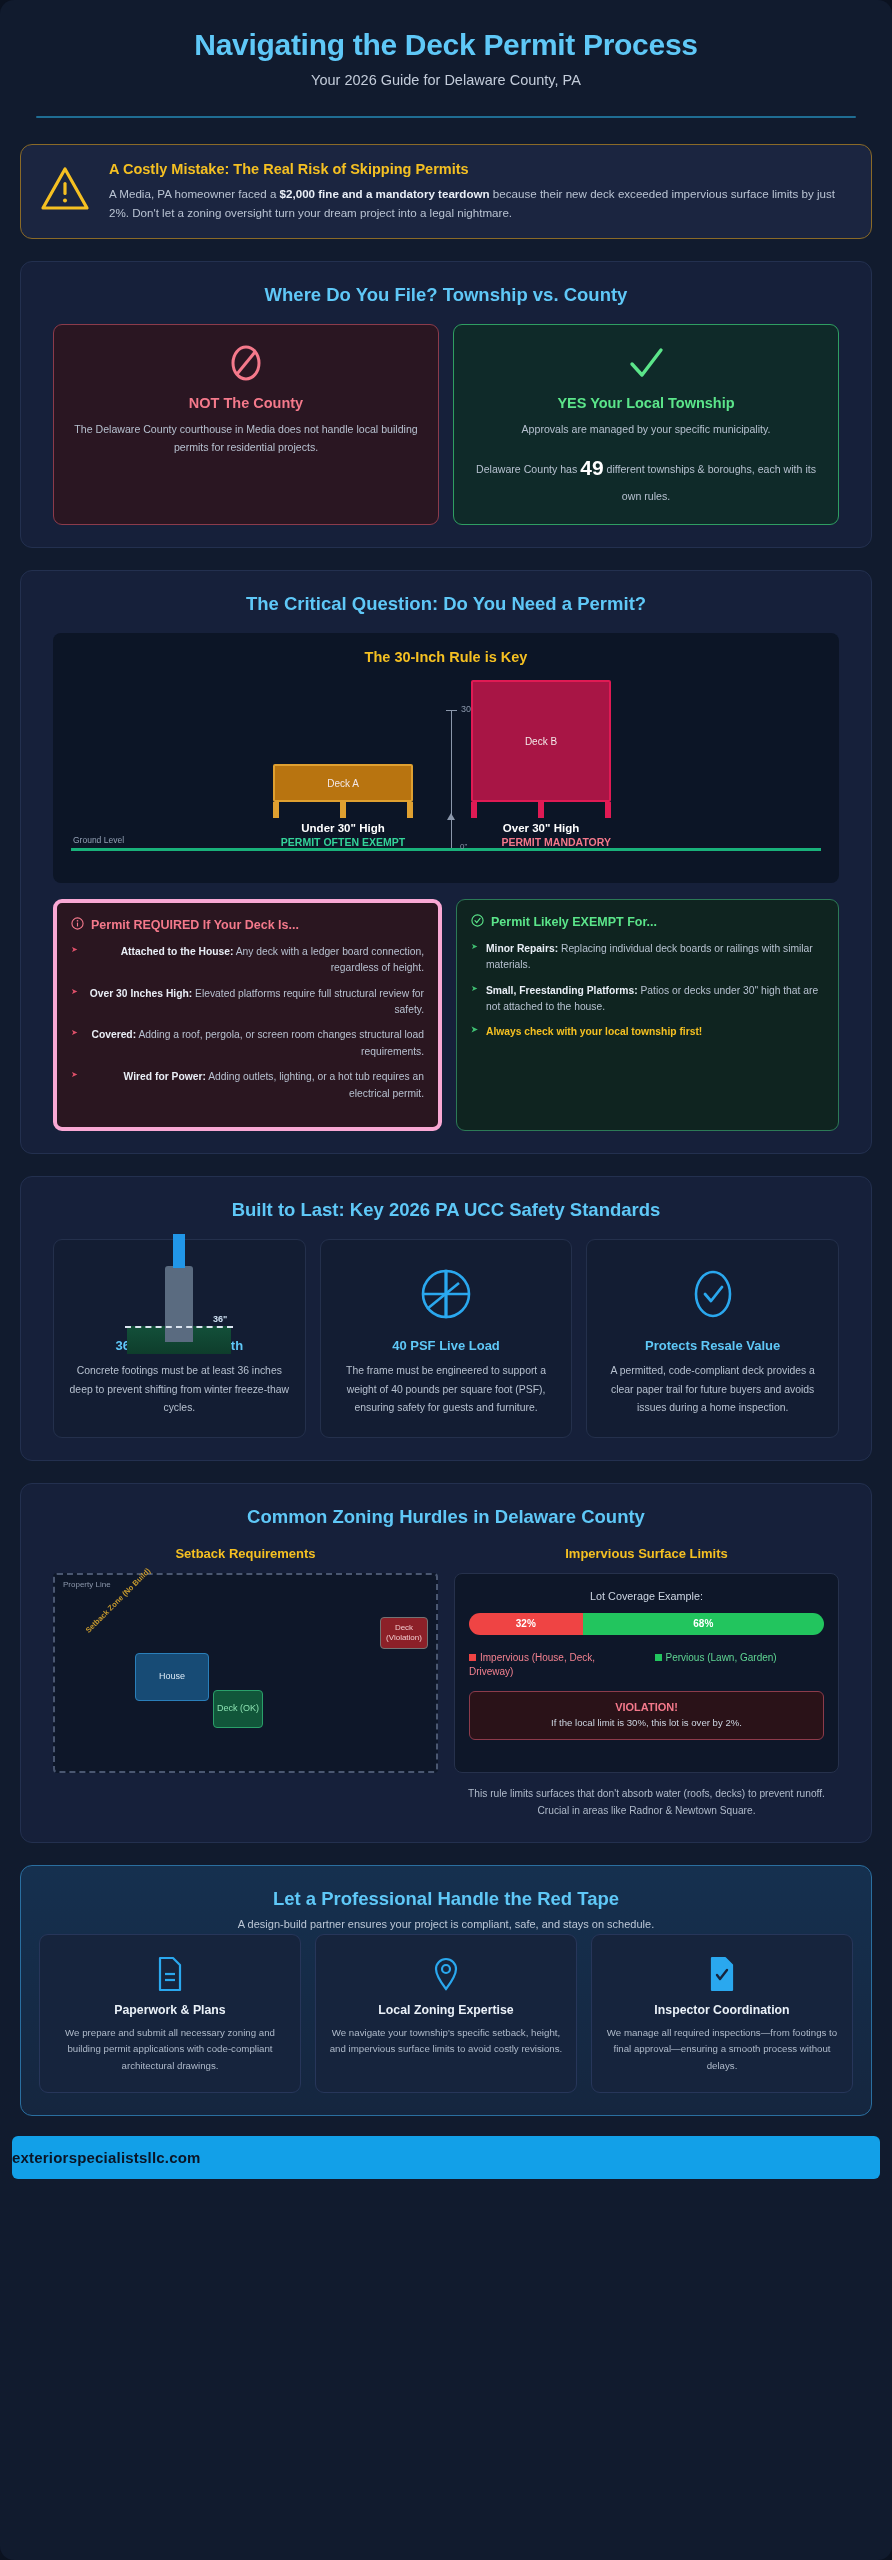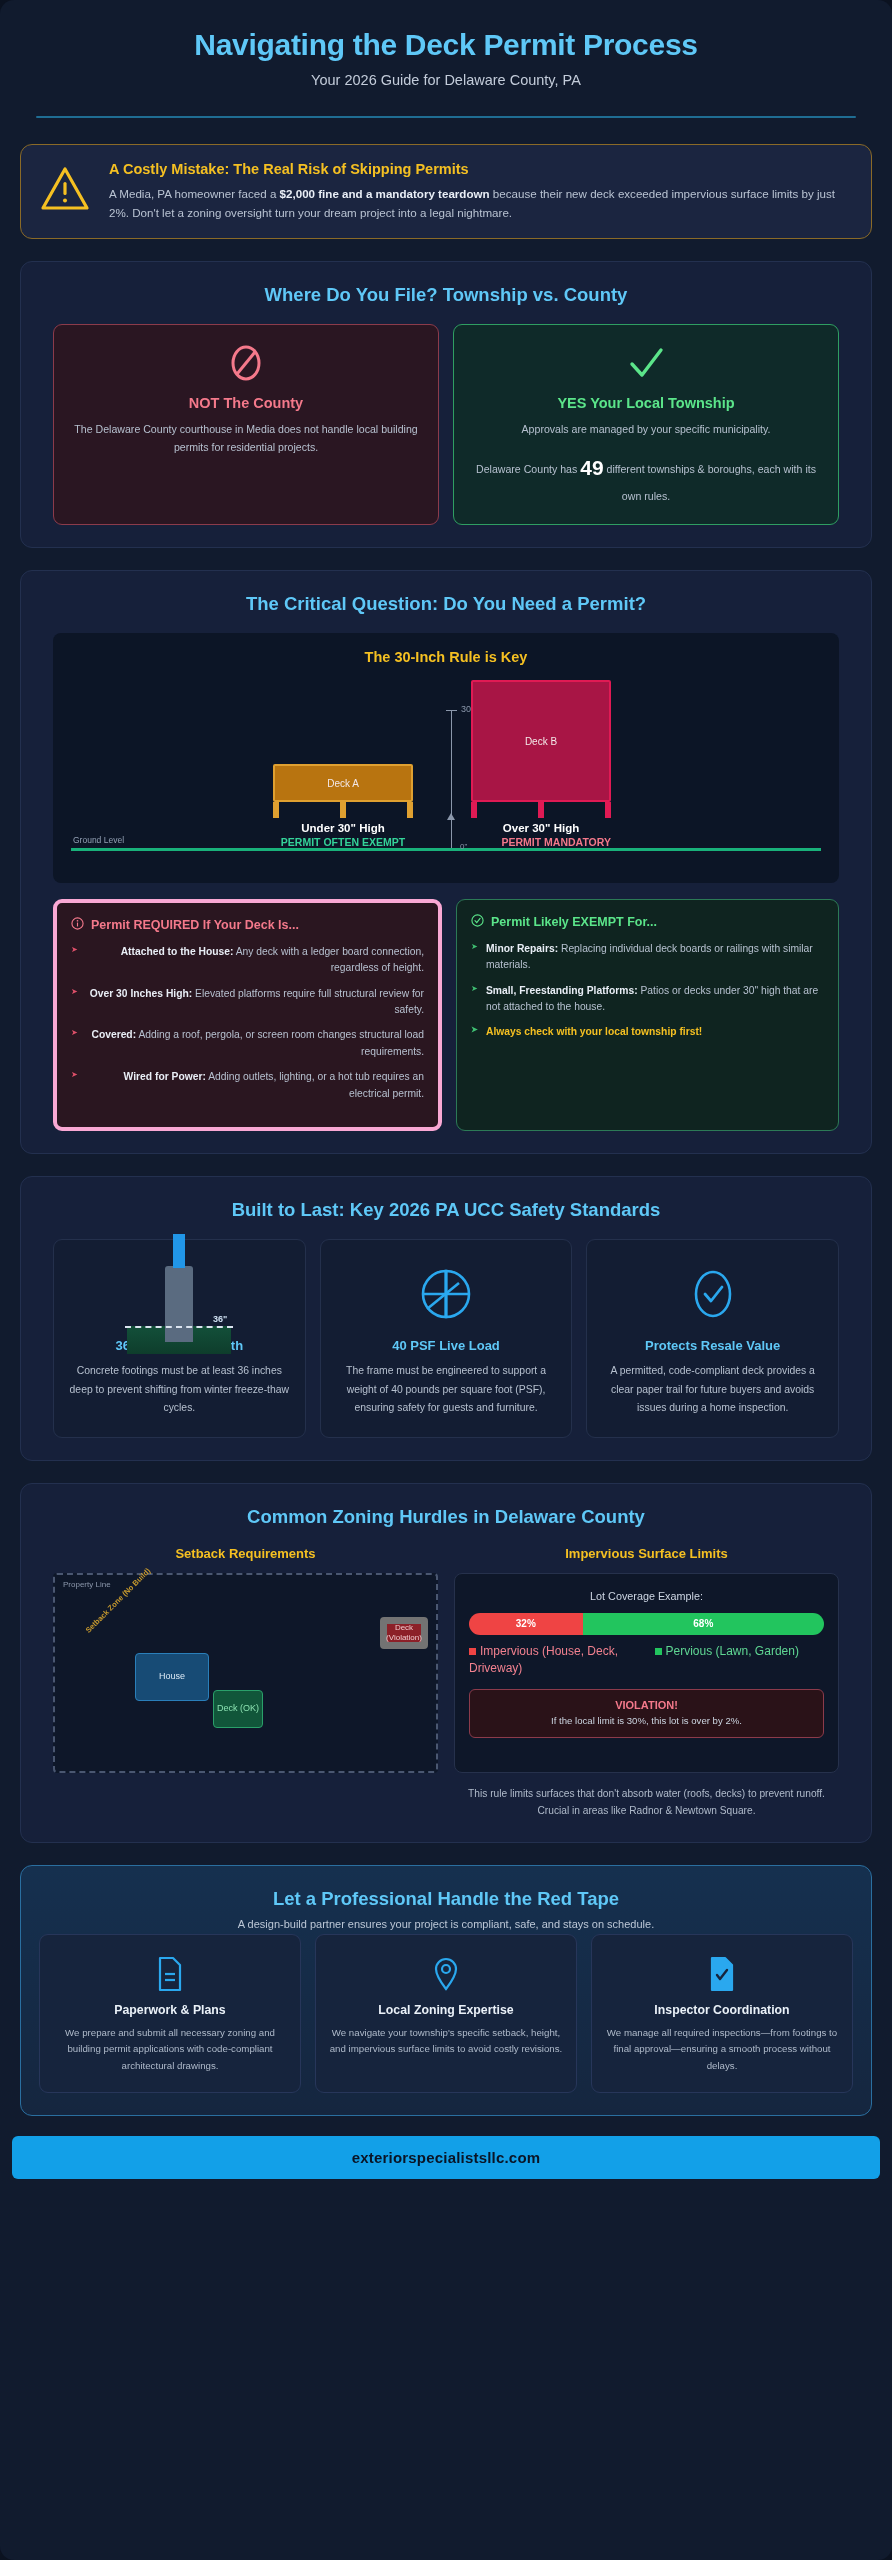--- a/index.html
+++ b/index.html
@@ -286,21 +286,21 @@
     white-space: nowrap; font-weight: bold;
   }
   .lot .box {
     position: absolute; border-radius: 4px;
     display: flex; align-items: center; justify-content: center;
     font-size: 9px; text-align: center; line-height: 1.25;
   }
   .lot .house { left: 80px; top: 78px; width: 74px; height: 48px;
     background: #174b75; border: 1px solid #2a7fba; color: #dbe9f6; }
   .lot .dviol { right: 8px; top: 42px; width: 48px; height: 32px;
-    background: #8c2028; border: 7px solid #737373; color: #f0c9cc; font-size: 8px; }
+    background: #8c2028; border: 1px solid #737373; color: #f0c9cc; font-size: 8px; }
   .lot .dok { left: 158px; top: 115px; width: 50px; height: 38px;
     background: #11563a; border: 1px solid #2aa06a; color: #8ae0b0; }
   .zone-note {
     font-size: 10.2px; line-height: 1.7; color: #b0bbcb;
     text-align: center; margin-top: 12px;
   }
 
   .imp-panel {
     background: #0e1729;
     border: 1px solid #26314c;
@@ -308,21 +308,21 @@
     padding: 16px 14px;
     height: 200px;
   }
   .imp-panel .lc { text-align: center; font-size: 10.8px; color: #cdd6e3; margin-bottom: 11px; }
   .bar {
     display: flex; height: 22px; border-radius: 11px; overflow: hidden;
     font-size: 10px; font-weight: bold; color: #fff;
   }
   .bar .imperv { background: #ef4444; display:flex;align-items:center;justify-content:center; }
   .bar .perv { background: #22c55e; display:flex;align-items:center;justify-content:center; }
-  .legend { display: flex; gap: 16px; margin-top: 8px; font-size: 12px; }
+  .legend { display: flex; gap: 16px; margin-top: 16px; font-size: 10px; }
   .legend div { flex: 1; line-height: 1.4; }
   .legend .sw { display: inline-block; width: 7px; height: 7px; margin-right: 4px; }
   .legend .c1 { color: #f2818f; } .legend .c1 .sw { background: #ef4444; }
   .legend .c2 { color: #5fd693; } .legend .c2 .sw { background: #22c55e; }
   .viol {
     margin-top: 12px;
     background: #2a1218;
     border: 1px solid #8c3b4b;
     border-radius: 6px;
     padding: 9px 10px;
@@ -346,21 +346,21 @@
     border-radius: 9px; padding: 16px 12px 18px; text-align: center;
   }
   .ccard .ic { height: 46px; display:flex;align-items:center;justify-content:center; }
   .ccard h4 { font-size: 12.3px; font-weight: bold; color: #eaf1f8; margin: 6px 0 8px; }
   .ccard p { font-size: 9.7px; line-height: 1.7; color: #afbaca; }
 
   .footer-bar {
     margin: 20px 12px 12px;
     background: #12a0e8;
     border-radius: 6px;
-    text-align: center;
+    text-align: left;
     padding: 13px 0;
     font-size: 15px;
     font-weight: bold;
     color: #0a1526;
     letter-spacing: 0.2px;
   }
 </style>
 </head>
 <body>
 

